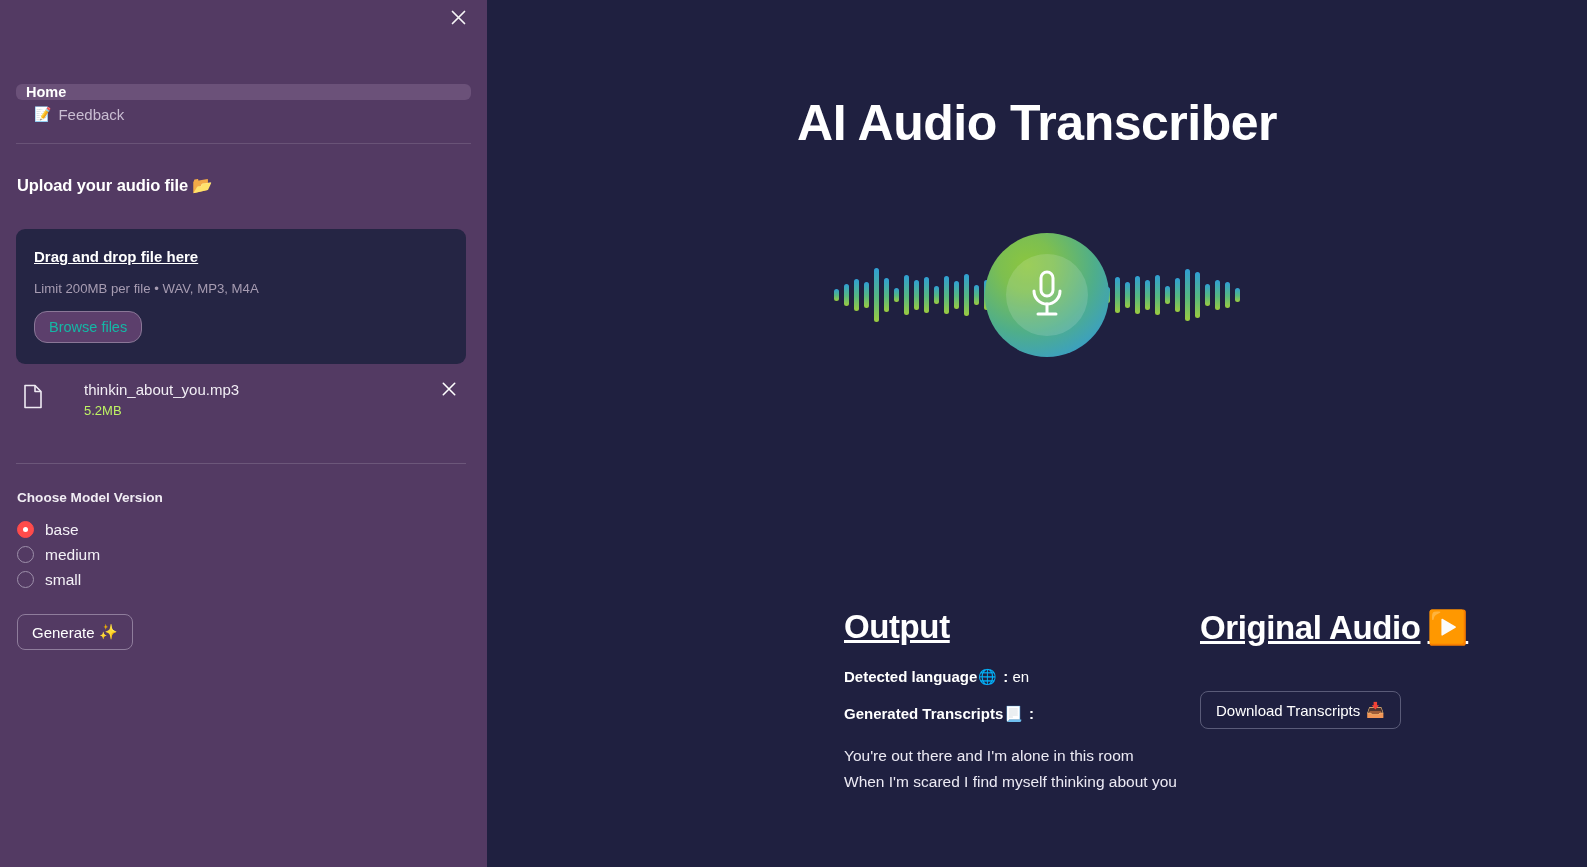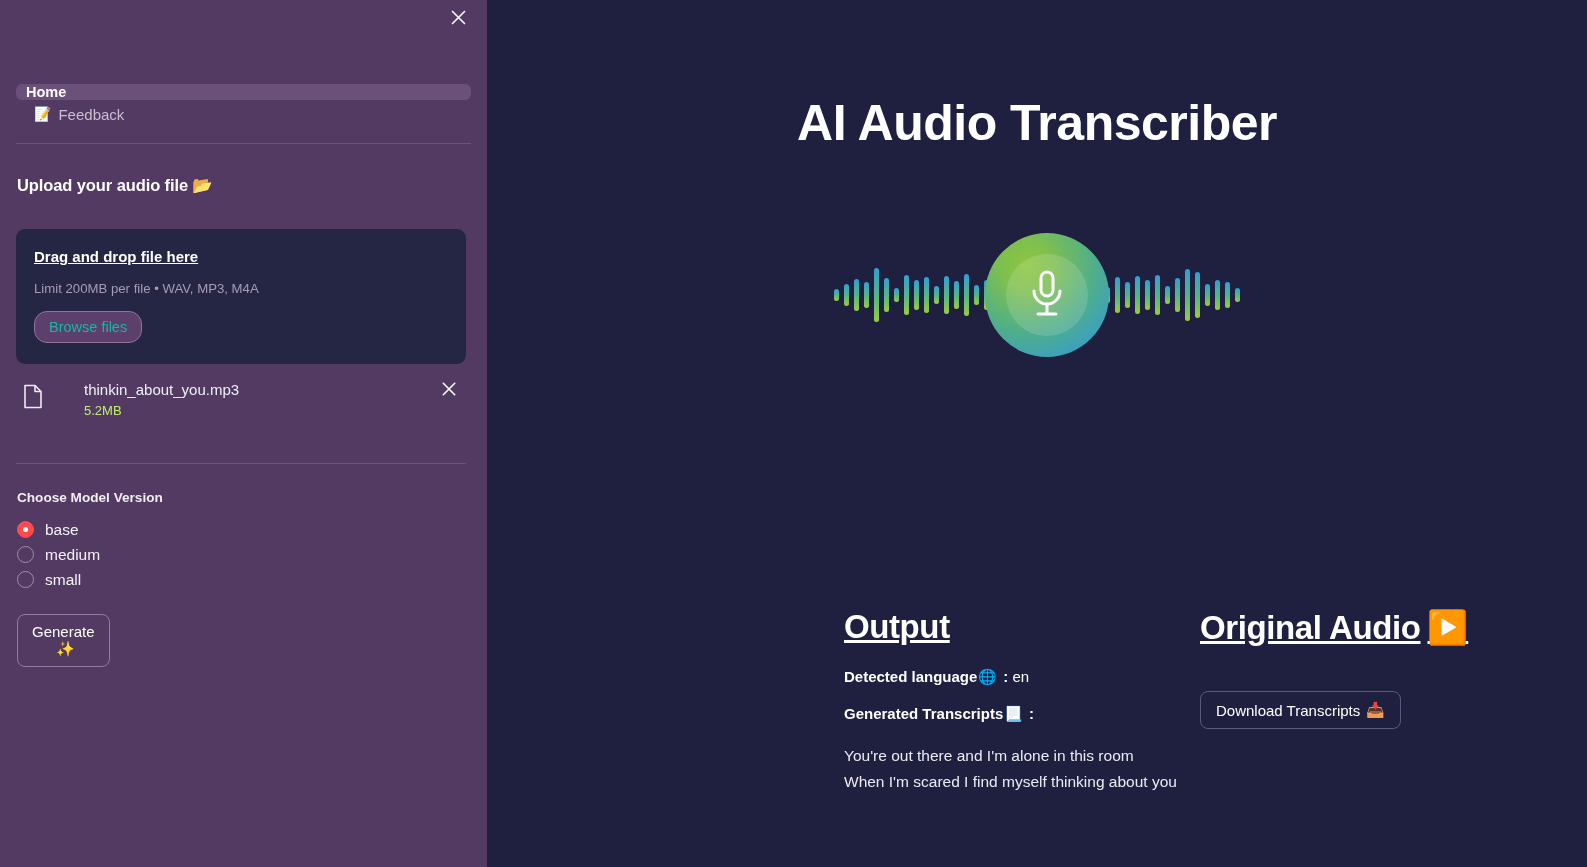--- a/index.html
+++ b/index.html
@@ -186,21 +186,20 @@
     margin: 22px 0 0 17px;
     display: inline-flex;
     align-items: center;
     background: transparent;
     border: 1px solid #8f7d9c;
     color: #ffffff;
     border-radius: 8px;
     padding: 8px 14px;
     font-size: 15px;
     cursor: pointer;
-    flex-direction: column;
   }
   .generate-btn .emoji { margin-left: 5px; }
 
   
   .main {
     flex: 1 1 auto;
     height: 867px;
     background: #1f2040;
     position: relative;
   }

